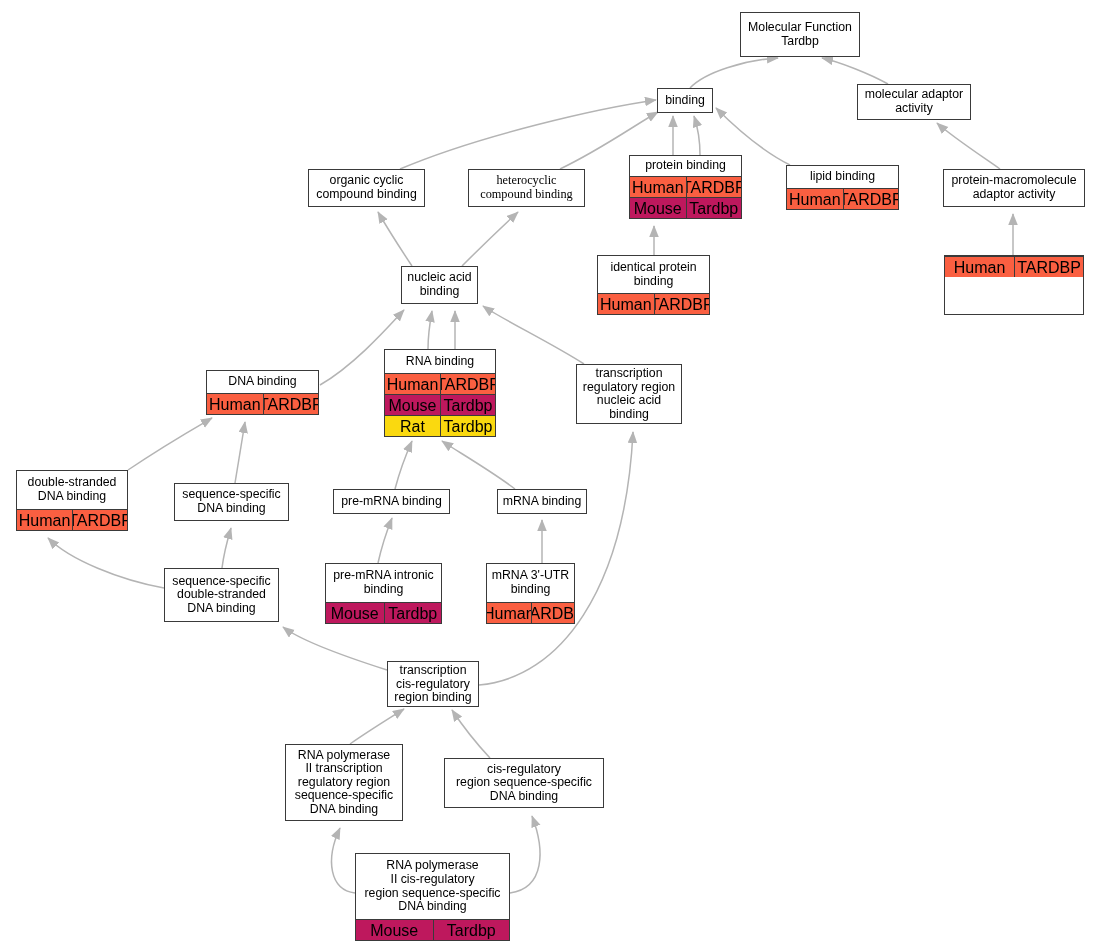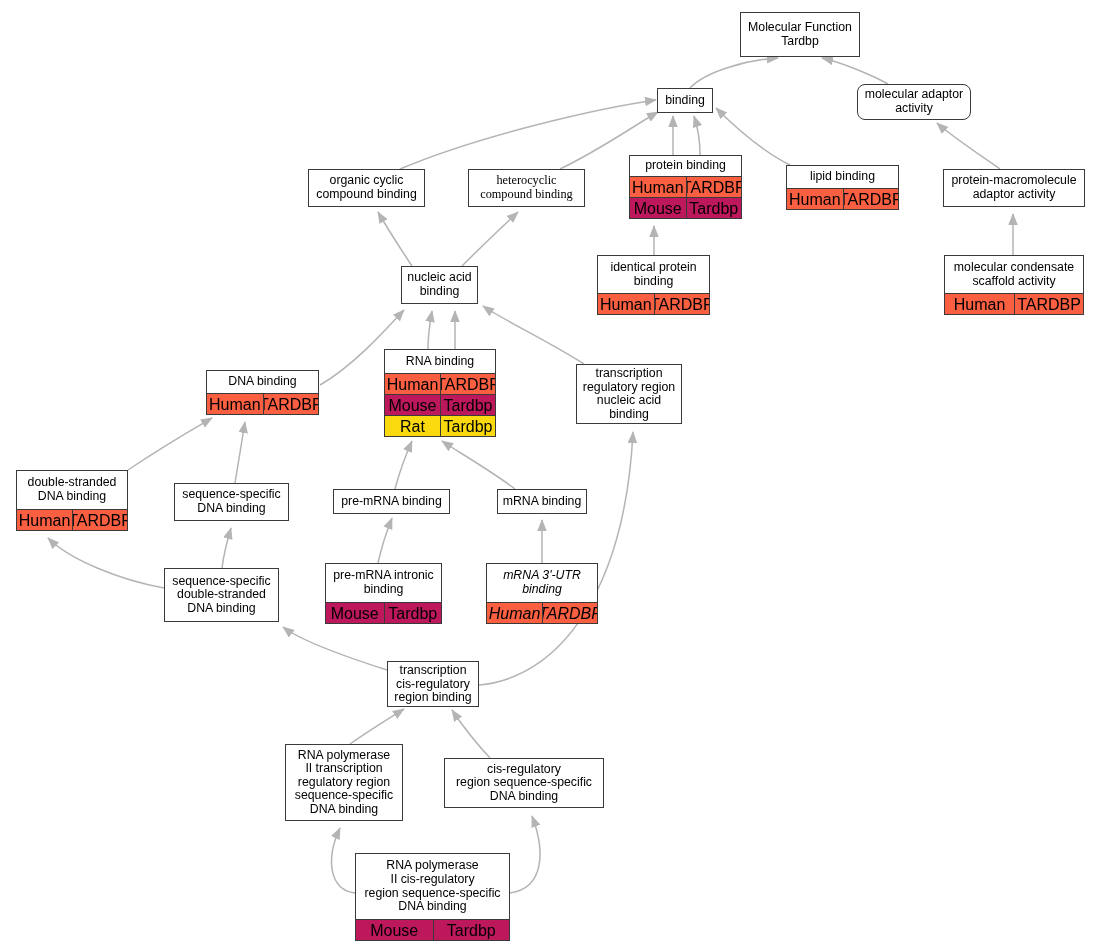--- a/index.html
+++ b/index.html
@@ -100,21 +100,21 @@
       </g>
   </svg>
   <div id="node-layer">
       <div class="node" style="left: 740px; top: 12px; width: 120px; height: 45px;">
         <div class="title">Molecular Function
 Tardbp</div>
       </div>
       <div class="node" style="left: 657px; top: 88px; width: 56px; height: 25px;">
         <div class="title">binding</div>
       </div>
-      <div class="node" style="left: 857px; top: 84px; width: 114px; height: 36px; border-radius: 8px;">
+      <div class="node" style="left: 857px; top: 84px; width: 114px; height: 36px;">
         <div class="title">molecular adaptor
 activity</div>
       </div>
       <div class="node" style="left: 308px; top: 169px; width: 117px; height: 38px;">
         <div class="title">organic cyclic
 compound binding</div>
       </div>
       <div class="node" style="left: 468px; top: 169px; width: 117px; height: 38px; font-family: Liberation Serif, serif;">
         <div class="title">heterocyclic
 compound binding</div>
@@ -147,22 +147,20 @@
       </div>
       <div class="node" style="left: 597px; top: 255px; width: 113px; height: 60px;">
         <div class="title">identical protein
 binding</div>
         <div class="annrow">
           <div class="sp sp-human">Human</div>
           <div class="gn sp-human">TARDBP</div>
         </div>
       </div>
       <div class="node" style="left: 944px; top: 255px; width: 140px; height: 60px;">
-        <div class="title">molecular condensate
-scaffold activity</div>
         <div class="annrow">
           <div class="sp sp-human">Human</div>
           <div class="gn sp-human">TARDBP</div>
         </div>
       </div>
       <div class="node" style="left: 206px; top: 370px; width: 113px; height: 45px;">
         <div class="title">DNA binding</div>
         <div class="annrow">
           <div class="sp sp-human">Human</div>
           <div class="gn sp-human">TARDBP</div>
@@ -213,21 +211,21 @@
 DNA binding</div>
       </div>
       <div class="node" style="left: 325px; top: 563px; width: 117px; height: 61px;">
         <div class="title">pre-mRNA intronic
 binding</div>
         <div class="annrow">
           <div class="sp sp-mouse">Mouse</div>
           <div class="gn sp-mouse">Tardbp</div>
         </div>
       </div>
-      <div class="node" style="left: 486px; top: 563px; width: 112px; height: 61px; font-style: italic;">
+      <div class="node" style="left: 486px; top: 563px; width: 89px; height: 61px;">
         <div class="title">mRNA 3'-UTR
 binding</div>
         <div class="annrow">
           <div class="sp sp-human">Human</div>
           <div class="gn sp-human">TARDBP</div>
         </div>
       </div>
       <div class="node" style="left: 387px; top: 661px; width: 92px; height: 46px;">
         <div class="title">transcription
 cis-regulatory

